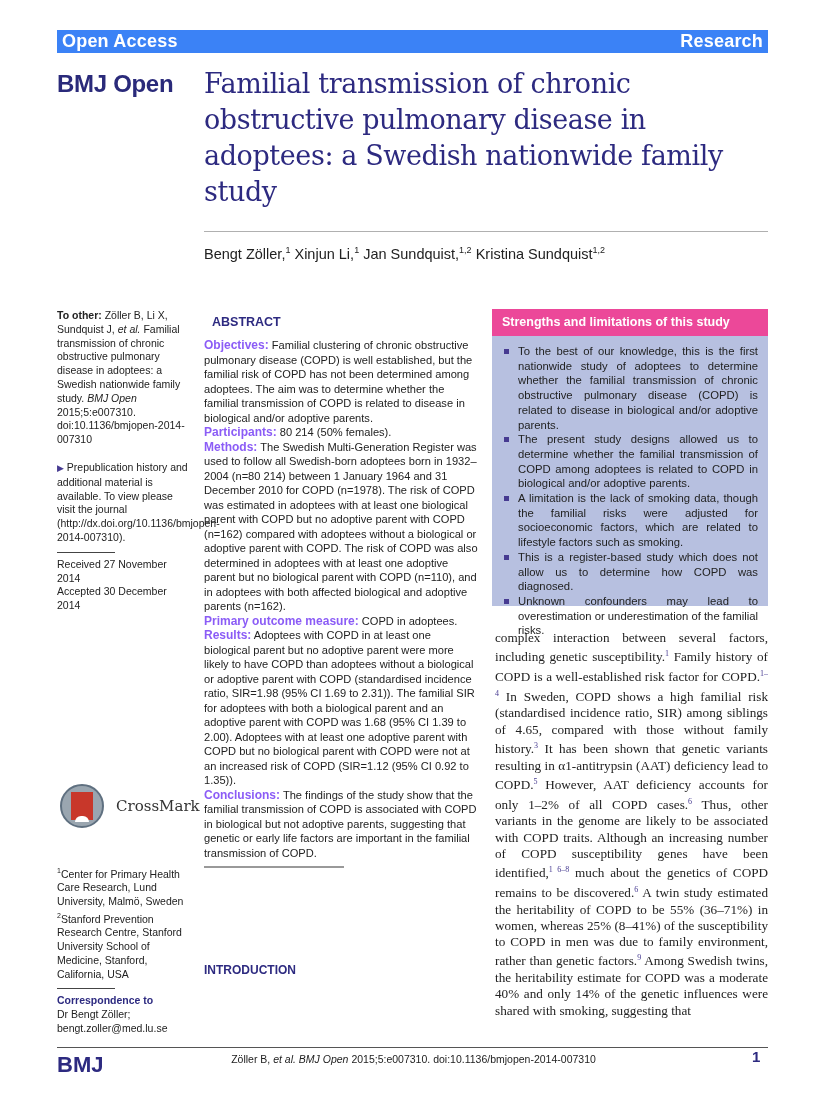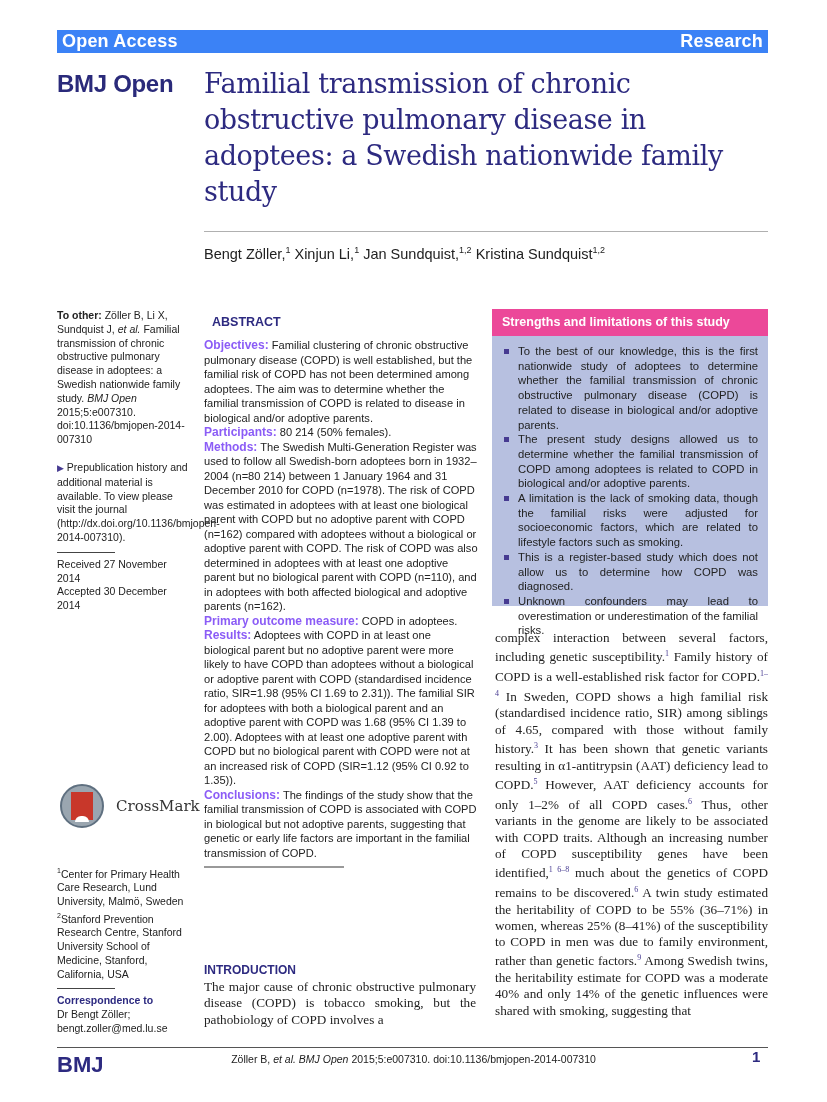--- a/index.html
+++ b/index.html
@@ -104,21 +104,20 @@
   <p><span class="lbl">Participants:</span> <span>80 214 (50% females).</span></p>
   <p><span class="lbl">Methods:</span> <span>The Swedish Multi-Generation Register was used to follow all Swedish-born adoptees born in 1932–2004 (n=80 214) between 1 January 1964 and 31 December 2010 for COPD (n=1978). The risk of COPD was estimated in adoptees with at least one biological parent with COPD but no adoptive parent with COPD (n=162) compared with adoptees without a biological or adoptive parent with COPD. The risk of COPD was also determined in adoptees with at least one adoptive parent but no biological parent with COPD (n=110), and in adoptees with both affected biological and adoptive parents (n=162).</span></p>
   <p><span class="lbl">Primary outcome measure:</span> <span>COPD in adoptees.</span></p>
   <p><span class="lbl">Results:</span> <span>Adoptees with COPD in at least one biological parent but no adoptive parent were more likely to have COPD than adoptees without a biological or adoptive parent with COPD (standardised incidence ratio, SIR=1.98 (95% CI 1.69 to 2.31)). The familial SIR for adoptees with both a biological parent and an adoptive parent with COPD was 1.68 (95% CI 1.39 to 2.00). Adoptees with at least one adoptive parent with COPD but no biological parent with COPD were not at an increased risk of COPD (SIR=1.12 (95% CI 0.92 to 1.35)).</span></p>
   <p><span class="lbl">Conclusions:</span> <span>The findings of the study show that the familial transmission of COPD is associated with COPD in biological but not adoptive parents, suggesting that genetic or early life factors are important in the familial transmission of COPD.</span></p>
   <div class="abs-rule"></div>
 </div>
 
 <div class="intro">
   <h3>INTRODUCTION</h3>
-  <p class="serif-text">The major cause of chronic obstructive pulmonary disease (COPD) is tobacco smoking, but the pathobiology of COPD involves a</p>
 </div>
 
 <div class="box">
   <div class="box-head">Strengths and limitations of this study</div>
   <ul>
     <li><span class="bullet"></span><span>To the best of our knowledge, this is the first nationwide study of adoptees to determine whether the familial transmission of chronic obstructive pulmonary disease (COPD) is related to disease in biological and/or adoptive parents.</span></li>
     <li><span class="bullet"></span><span>The present study designs allowed us to determine whether the familial transmission of COPD among adoptees is related to COPD in biological and/or adoptive parents.</span></li>
     <li><span class="bullet"></span><span>A limitation is the lack of smoking data, though the familial risks were adjusted for socioeconomic factors, which are related to lifestyle factors such as smoking.</span></li>
     <li><span class="bullet"></span><span>This is a register-based study which does not allow us to determine how COPD was diagnosed.</span></li>
     <li><span class="bullet"></span><span>Unknown confounders may lead to overestimation or underestimation of the familial risks.</span></li>

